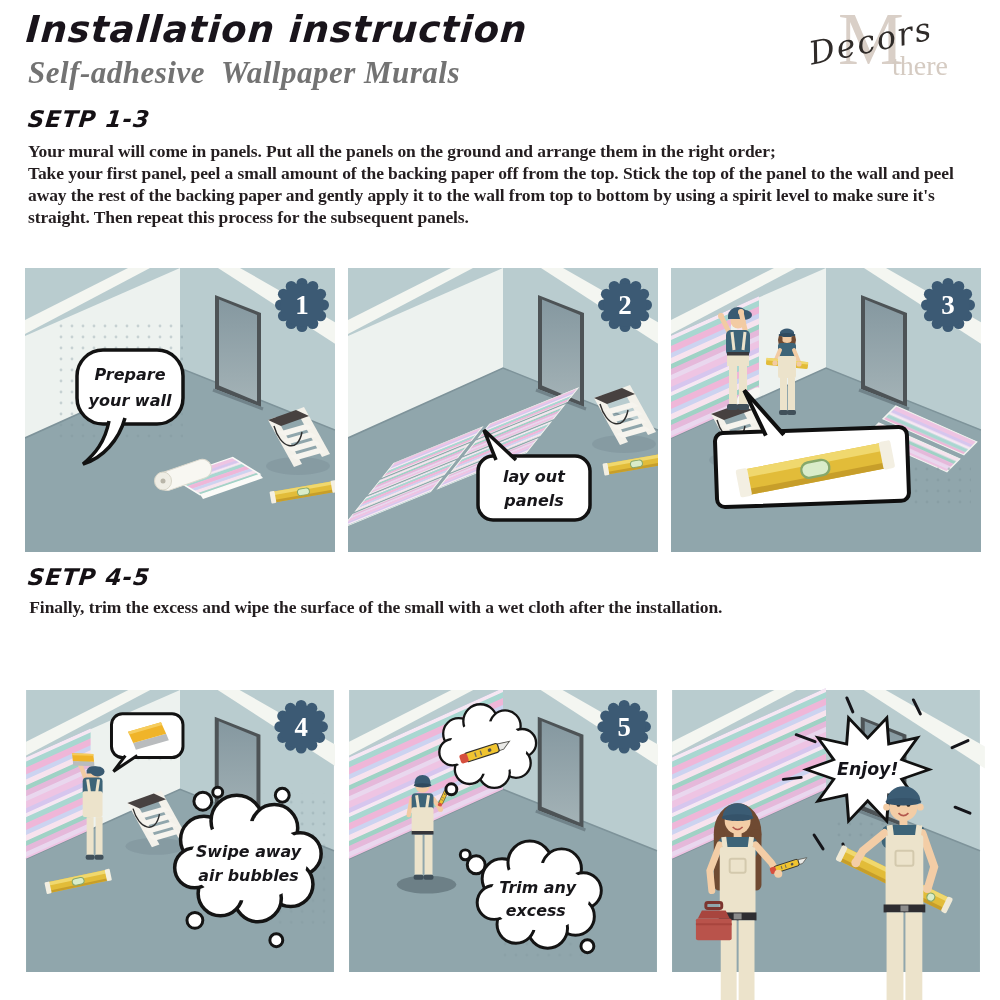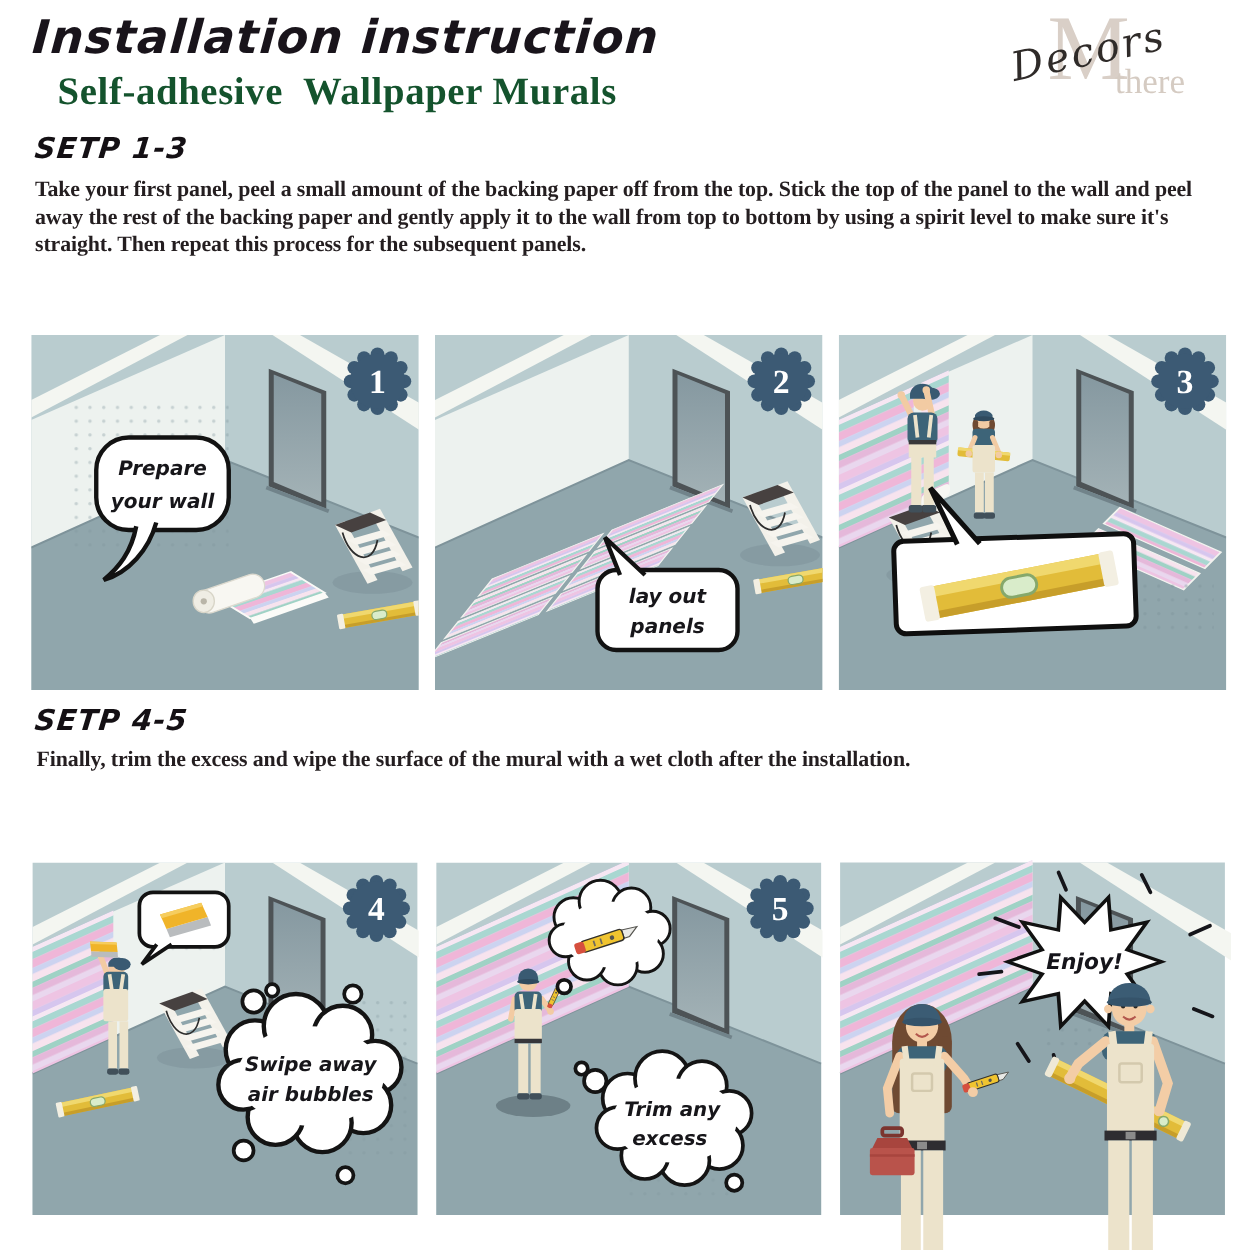--- a/index.html
+++ b/index.html
@@ -3,21 +3,21 @@
 <meta charset="utf-8">
 <style>
   html,body{margin:0;padding:0;background:#ffffff;}
   .page{position:relative;width:1000px;height:1000px;background:#fff;overflow:hidden;
         font-family:"Liberation Serif",serif;}
   
   .hdr{position:absolute;left:26px;top:8px;width:780px;}
   .title{font-family:"DejaVu Sans",sans-serif;font-style:italic;font-weight:800;
          font-size:37px;color:#19141b;margin:0;letter-spacing:1px;transform:skewX(-4deg);}
   .subtitle{font-family:"Liberation Serif",serif;font-weight:700;font-size:31px;
-            color:#14532d;margin:4px 0 0 20px;white-space:pre-wrap;letter-spacing:.5px;}
+            color:#737373;margin:4px 0 0 2px;white-space:pre-wrap;letter-spacing:.5px;font-style:italic;}
   
   .logo{position:absolute;right:14px;top:6px;width:176px;height:88px;}
   .logo-m{position:absolute;left:28px;top:-4px;font-family:"Liberation Serif",serif;
           font-size:74px;font-weight:400;color:#d9cfc7;line-height:1;}
   .logo-script{position:absolute;left:-2px;top:16px;font-family:"DejaVu Serif",serif;
                font-style:italic;font-size:32px;color:#2f2b29;transform:rotate(-12deg);
                letter-spacing:2px;}
   .logo-rest{position:absolute;left:82px;top:44px;font-family:"Liberation Serif",serif;
              font-size:28px;color:#d5cbc2;}
   
@@ -163,20 +163,21 @@
     <h2 class="subtitle">Self-adhesive  Wallpaper Murals</h2>
   </header>
   <div class="logo">
     <span class="logo-m">M</span>
     <span class="logo-rest">there</span>
     <span class="logo-script">Decors</span>
   </div>
 
   <h3 class="stephead" style="top:106px">SETP 1-3</h3>
   <div class="bodytxt" style="left:28px;top:140px">
+    <p>Your mural will come in panels. Put all the panels on the ground and arrange them in the right order;</p>
     <p>Take your first panel, peel a small amount of the backing paper off from the top. Stick the top of the panel to the wall and peel away the rest of the backing paper and gently apply it to the wall from top to bottom by using a spirit level to make sure it's straight. Then repeat this process for the subsequent panels.</p>
   </div>
 
   <div class="row" style="top:268px">
 
     <figure class="panel">
       <svg viewBox="0 0 310 284" width="310" height="284">
         <use href="#room"></use>
         <rect x="30" y="56" width="128" height="116" fill="url(#dotp)" opacity="0.35"></rect>
         <use href="#roll" transform="translate(148,188)"></use>
@@ -286,21 +287,21 @@
         <g transform="translate(277,37)">
           <use href="#badge"></use>
           <text class="bnum" y="9">3</text>
         </g>
       </svg>
     </figure>
   </div>
 
   <h3 class="stephead" style="top:564px">SETP 4-5</h3>
   <div class="bodytxt" style="left:25px;top:596px;width:965px">
-    <p> Finally, trim the excess and wipe the surface of the mural with a wet cloth after the installation.</p>
+    <p> Finally, trim the excess and wipe the surface of the small with a wet cloth after the installation.</p>
   </div>
 
   <div class="row" style="top:690px">
 
     <figure class="panel">
       <svg viewBox="0 0 310 284" width="310" height="282">
         <use href="#room"></use>
         <g transform="skewY(-24.3)">
           <rect x="0" y="68" width="65" height="102" fill="url(#mp)"></rect>
         </g>

